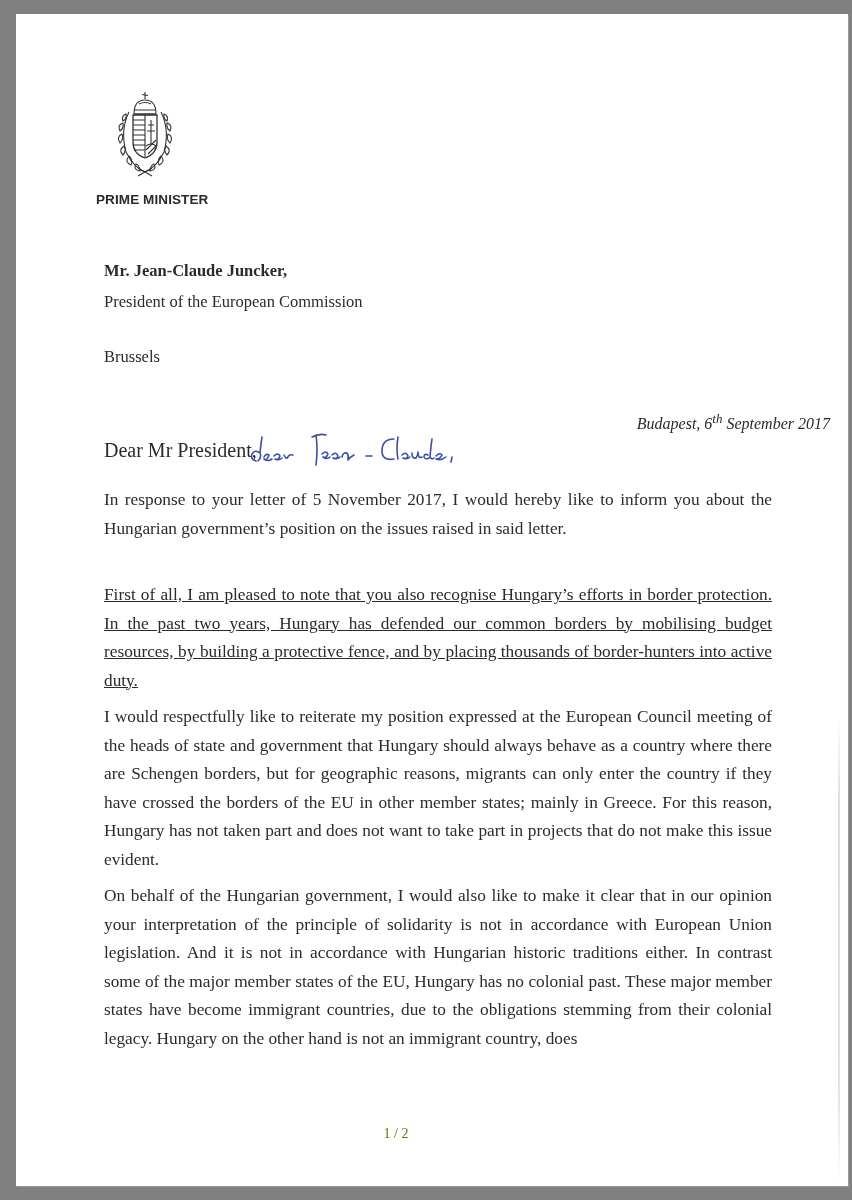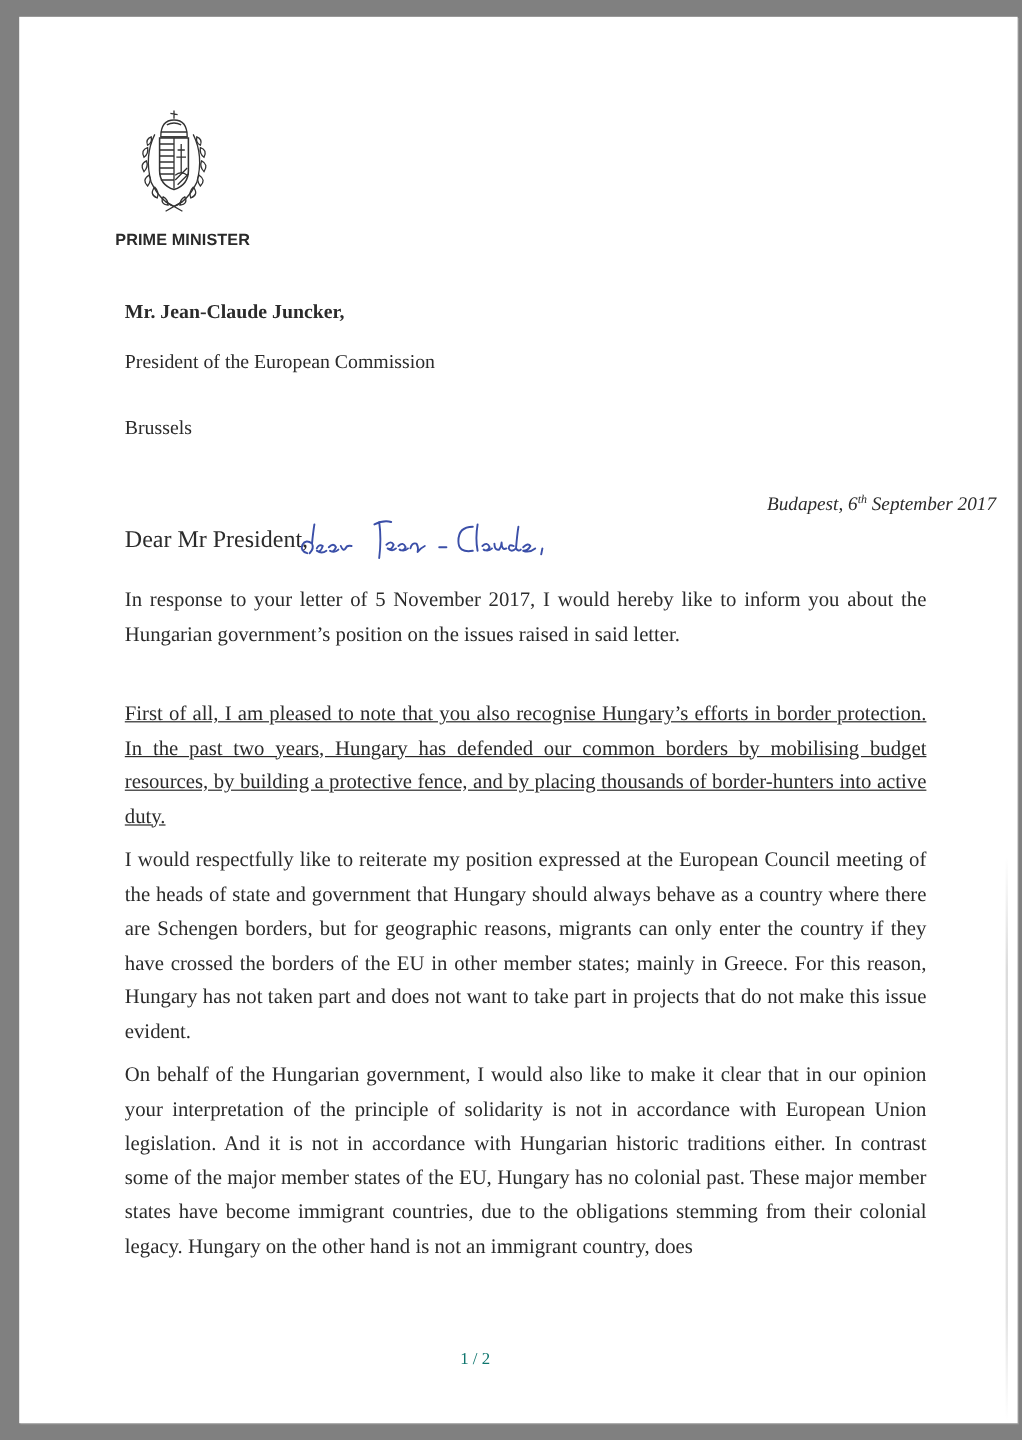--- a/index.html
+++ b/index.html
@@ -47,21 +47,21 @@
       color: #2a2a2a;
       letter-spacing: 0.1px;
     }
     .serif {
       font-family: "Liberation Serif", "DejaVu Serif", serif;
       color: #2b2b2b;
     }
     .recipient-name {
       position: absolute;
       left: 88px;
-      top: 236px;
+      top: 247px;
       font-size: 16.5px;
       font-weight: bold;
     }
     .recipient-title {
       position: absolute;
       left: 88px;
       top: 278px;
       font-size: 16.5px;
     }
     .recipient-city {
@@ -72,21 +72,21 @@
       text-underline-offset: 2px;
     }
     .date-line {
       position: absolute;
       right: 18px;
       top: 397px;
       font-size: 16px;
       font-style: italic;
     }
     .date-line sup {
-      font-size: 10px;
+      font-size: 13px;
       vertical-align: 6px;
     }
     .salutation {
       position: absolute;
       left: 88px;
       top: 425px;
       font-size: 20px;
     }
     .handwriting {
       position: absolute;
@@ -108,21 +108,21 @@
     .p2 { top: 567px; text-decoration: underline; }
     .p3 { top: 689px; }
     .p4 { top: 868px; }
     .page-number {
       position: absolute;
       left: 0;
       width: 760px;
       text-align: center;
       top: 1112px;
       font-size: 14px;
-      color: #0f766e;
+      color: #4d7c0f;
     }
   </style>
 </head>
 <body>
 
 <div class="page">
 
   <svg class="crest" viewBox="0 0 66 92" xmlns="http://www.w3.org/2000/svg">
     <g fill="none" stroke="#333" stroke-width="1.1">
 

